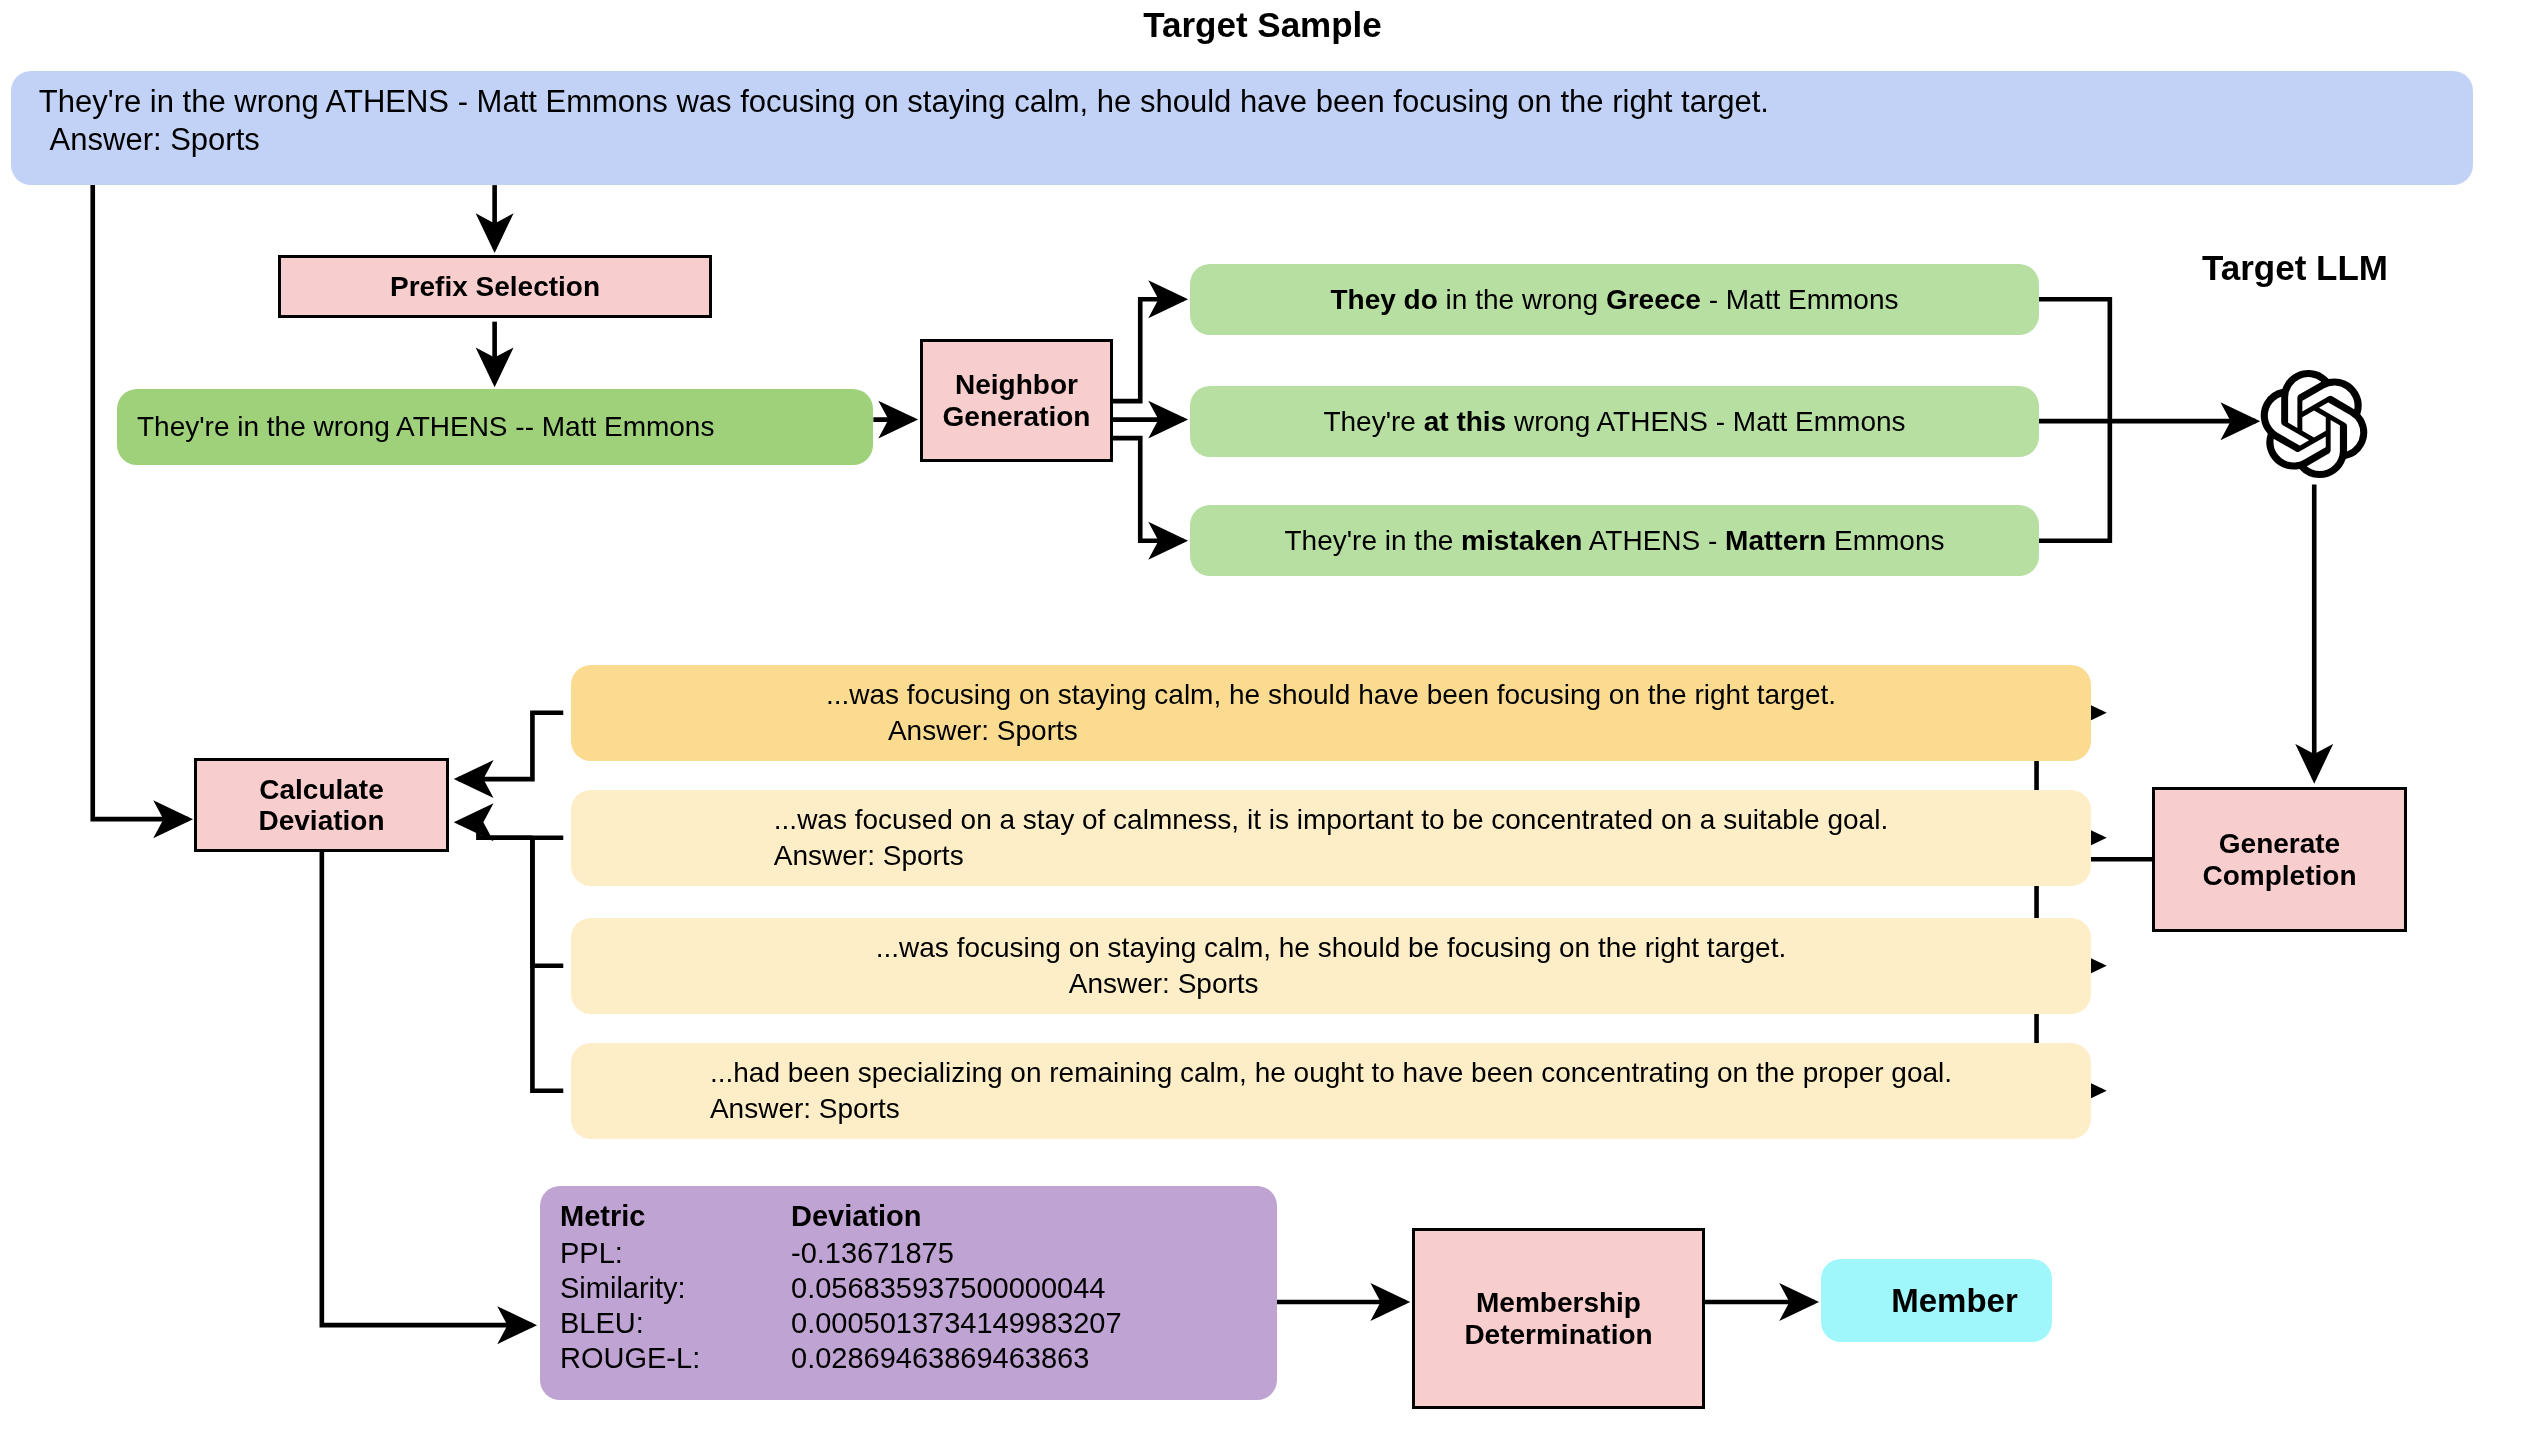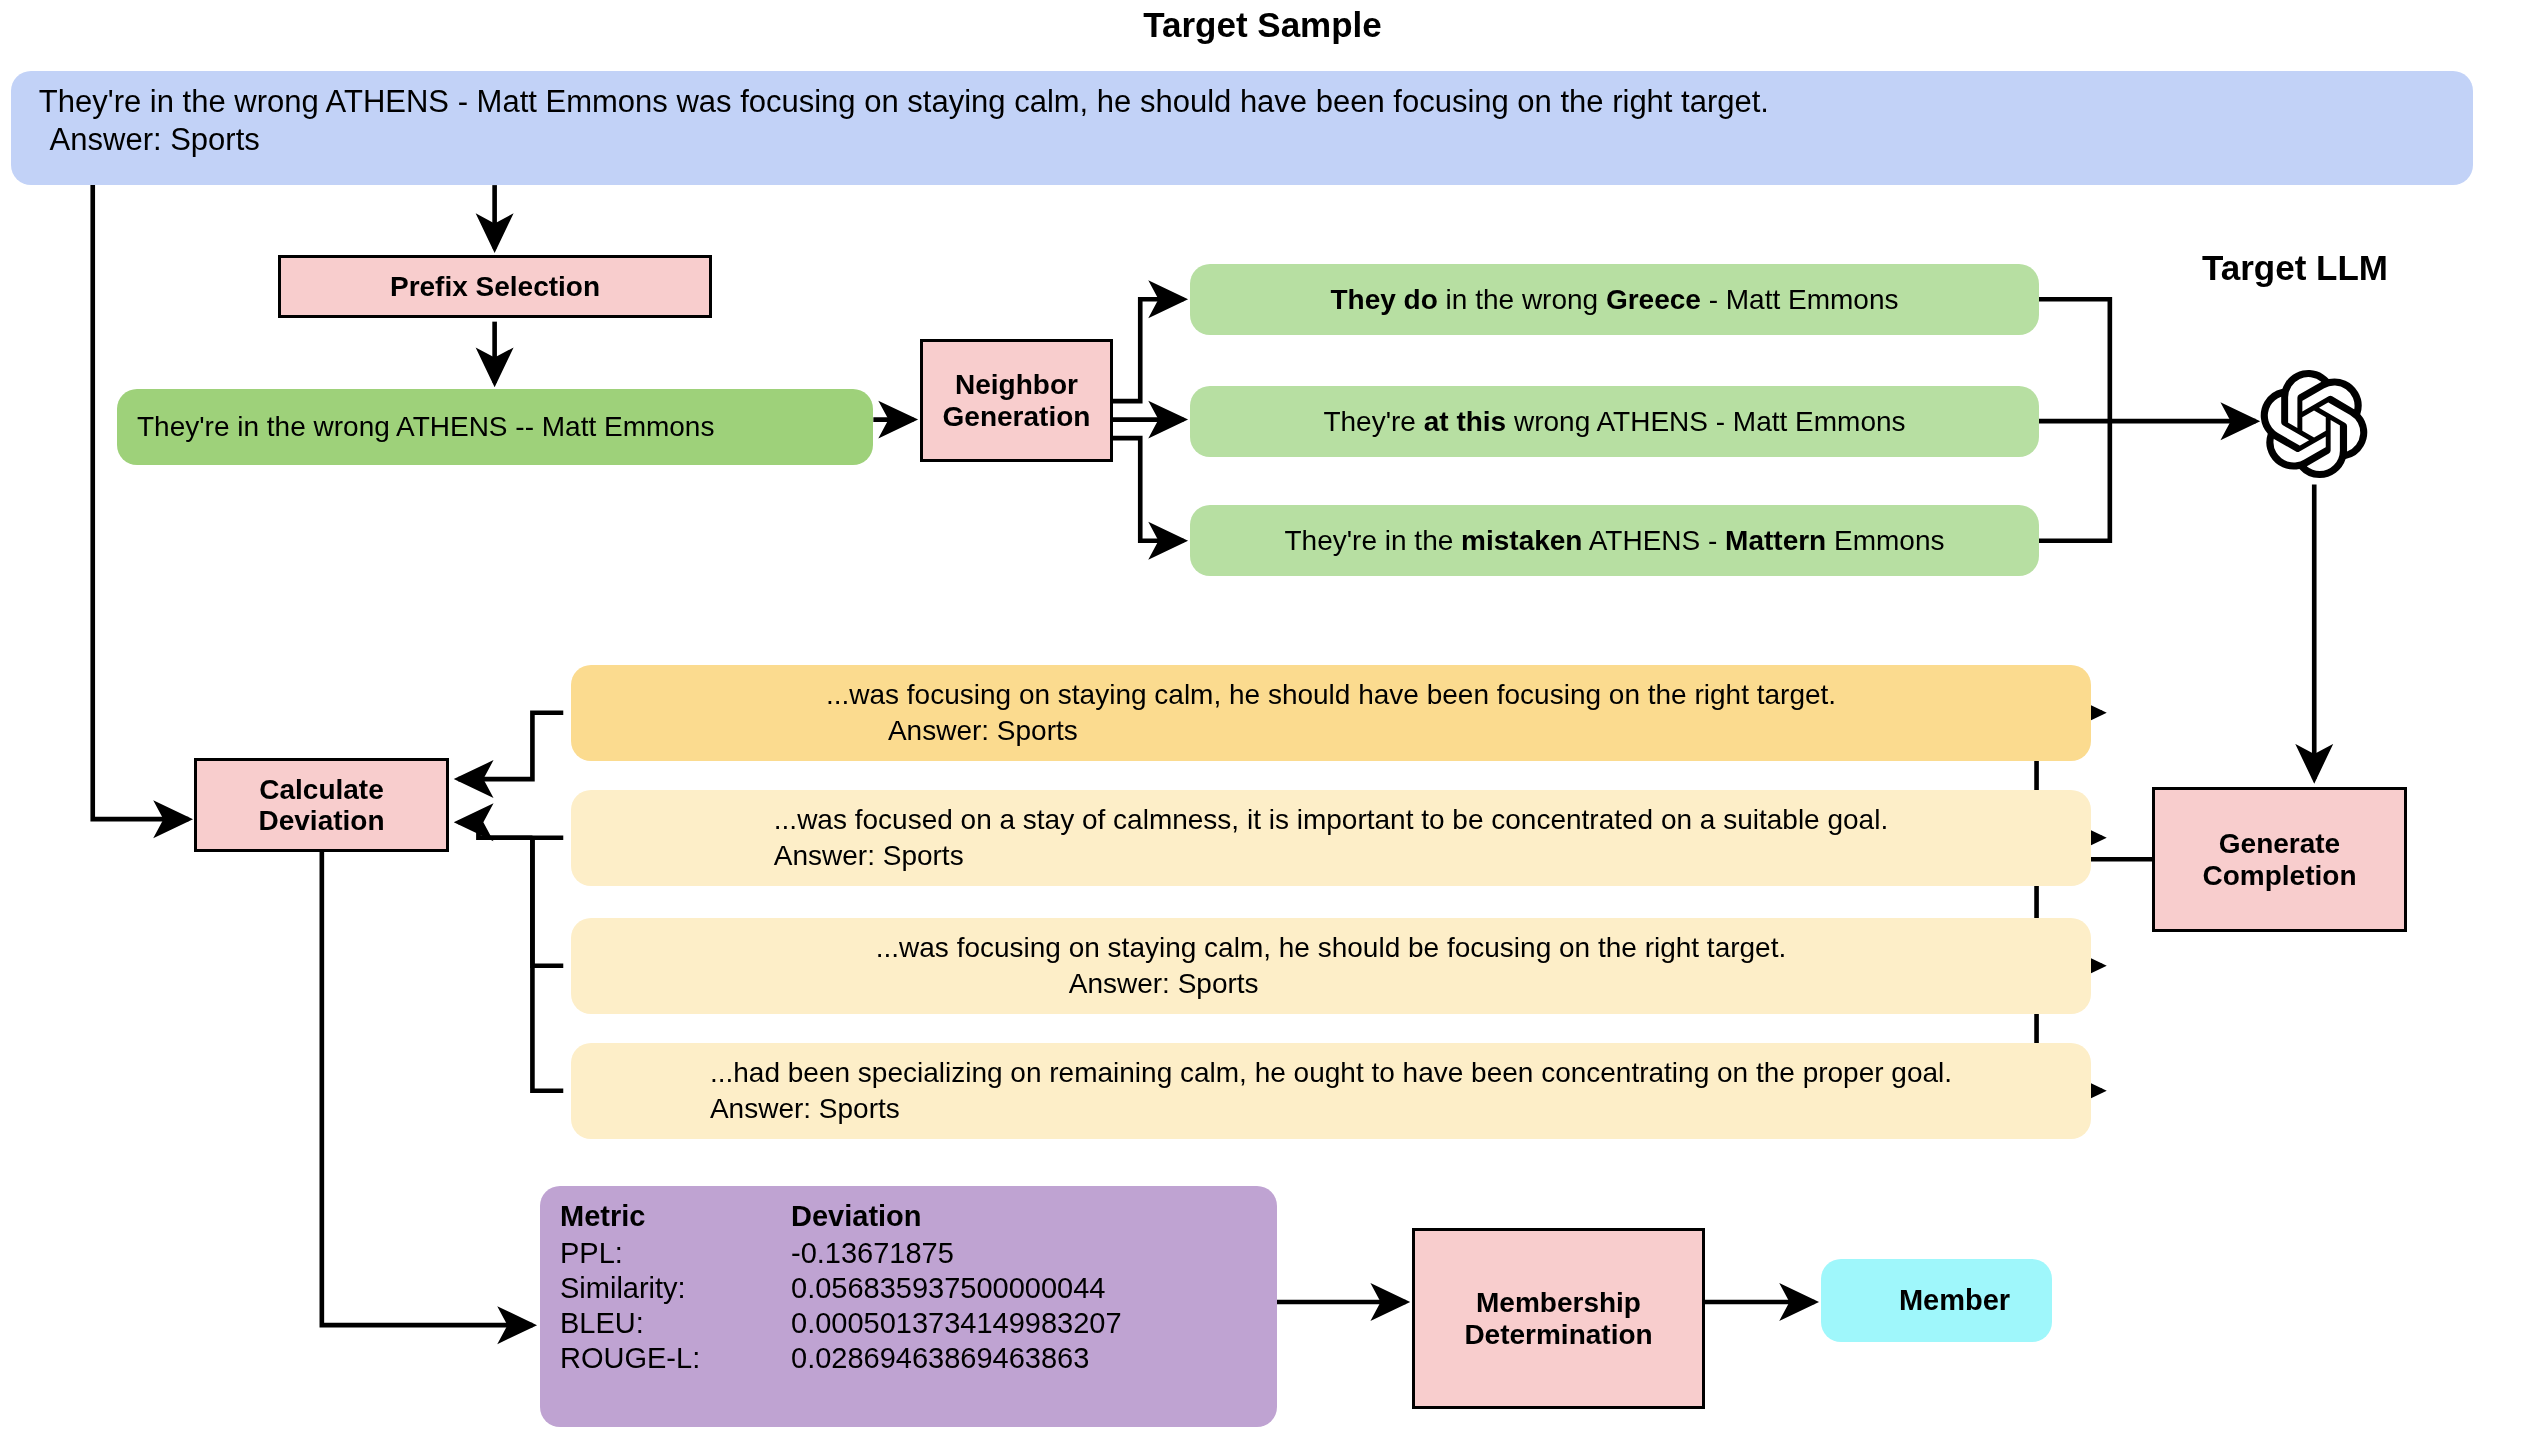--- a/index.html
+++ b/index.html
@@ -49,28 +49,28 @@
   #comp2{top:918px;height:96px;}
   #comp3{top:1043px;height:96px;}
   .comp .ln{display:block;}
   .c-ctr{text-align:center;}
   .comp .a{display:block;text-align:left;}
   .comp .a.ind{padding-left:62px;}
   .comp .a.ind2{padding-left:193px;}
 
   #calc-dev{left:194px;top:758px;width:255px;height:94px;font-size:28px;}
 
-  #metrics{left:540px;top:1186px;width:737px;height:241px;padding:14px 20px;display:block;font-size:29px;}
+  #metrics{left:540px;top:1186px;width:737px;height:214px;padding:14px 20px;display:block;font-size:29px;}
   #metrics table{border-collapse:collapse;}
   #metrics td{padding:0 0 1.5px 0;font-size:29px;line-height:1.16;white-space:nowrap;}
   #metrics td.k{width:231px;}
   #metrics .hd td{font-weight:bold;padding-bottom:3.1px;}
 
   #member-det{left:1412px;top:1228px;width:293px;height:181px;font-size:28px;}
-  #member-out{left:1821px;top:1259px;width:231px;height:83px;font-size:29px;font-weight:bold;padding-left:36px;}
+  #member-out{left:1821px;top:1259px;width:231px;height:83px;font-size:33px;font-weight:bold;padding-left:36px;}
 
   .b{font-weight:bold;}
 </style>
 </head>
 <body>
 
 <div id="stage">
 
   <div id="title">Target Sample</div>
   <div id="llm-label">Target LLM</div>

